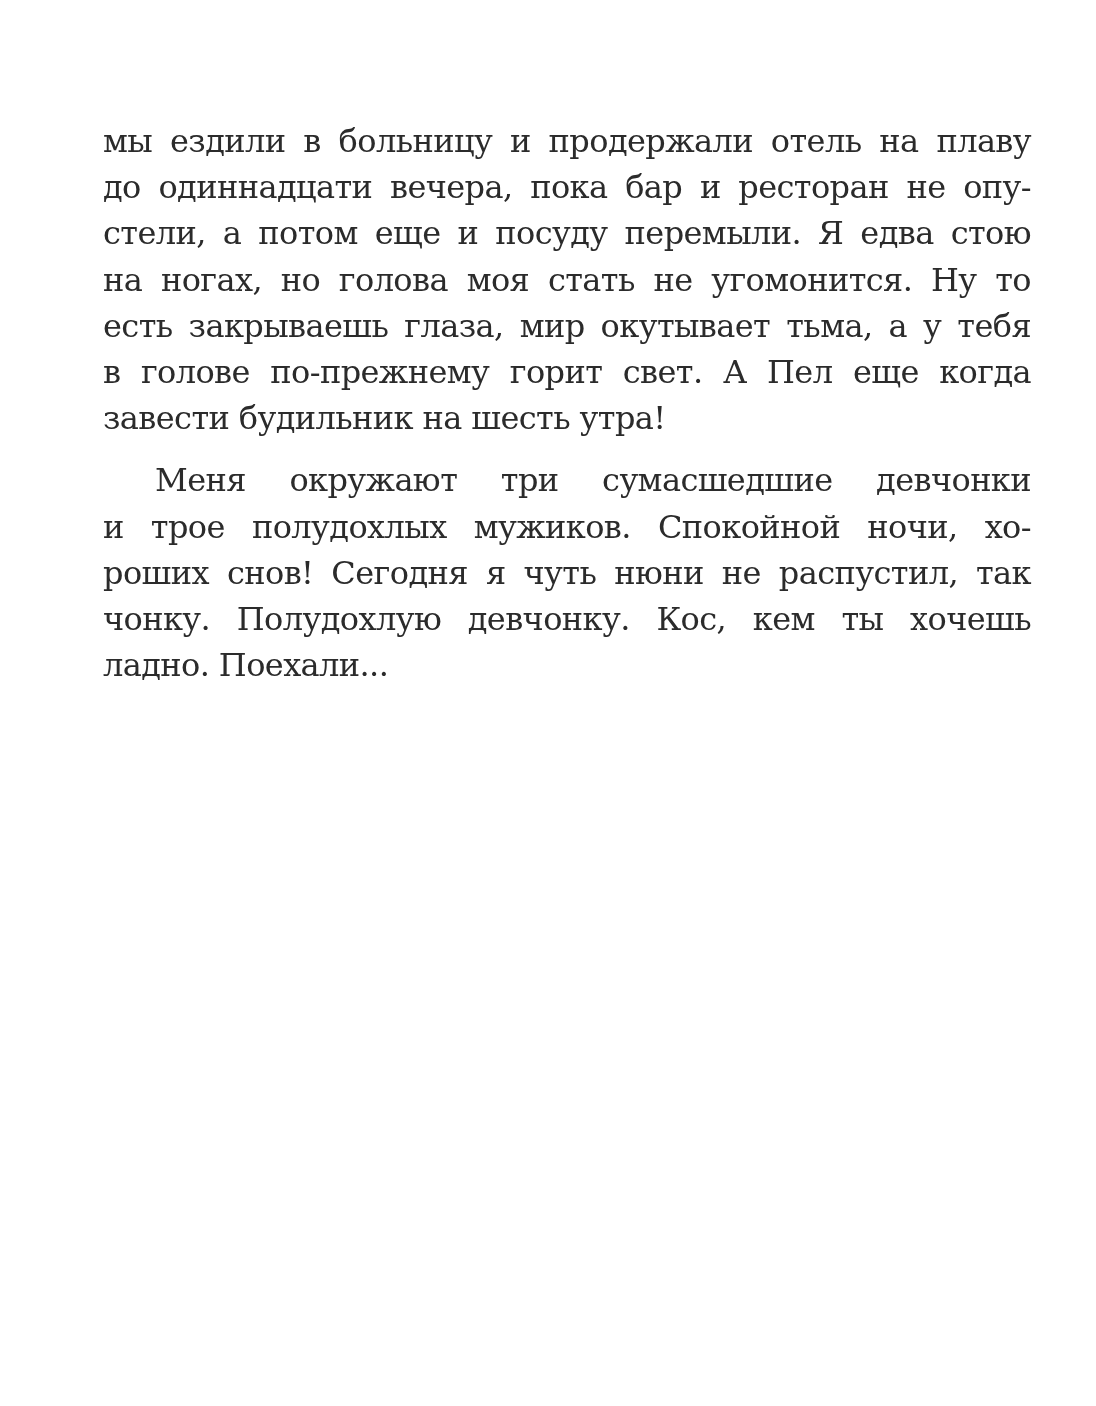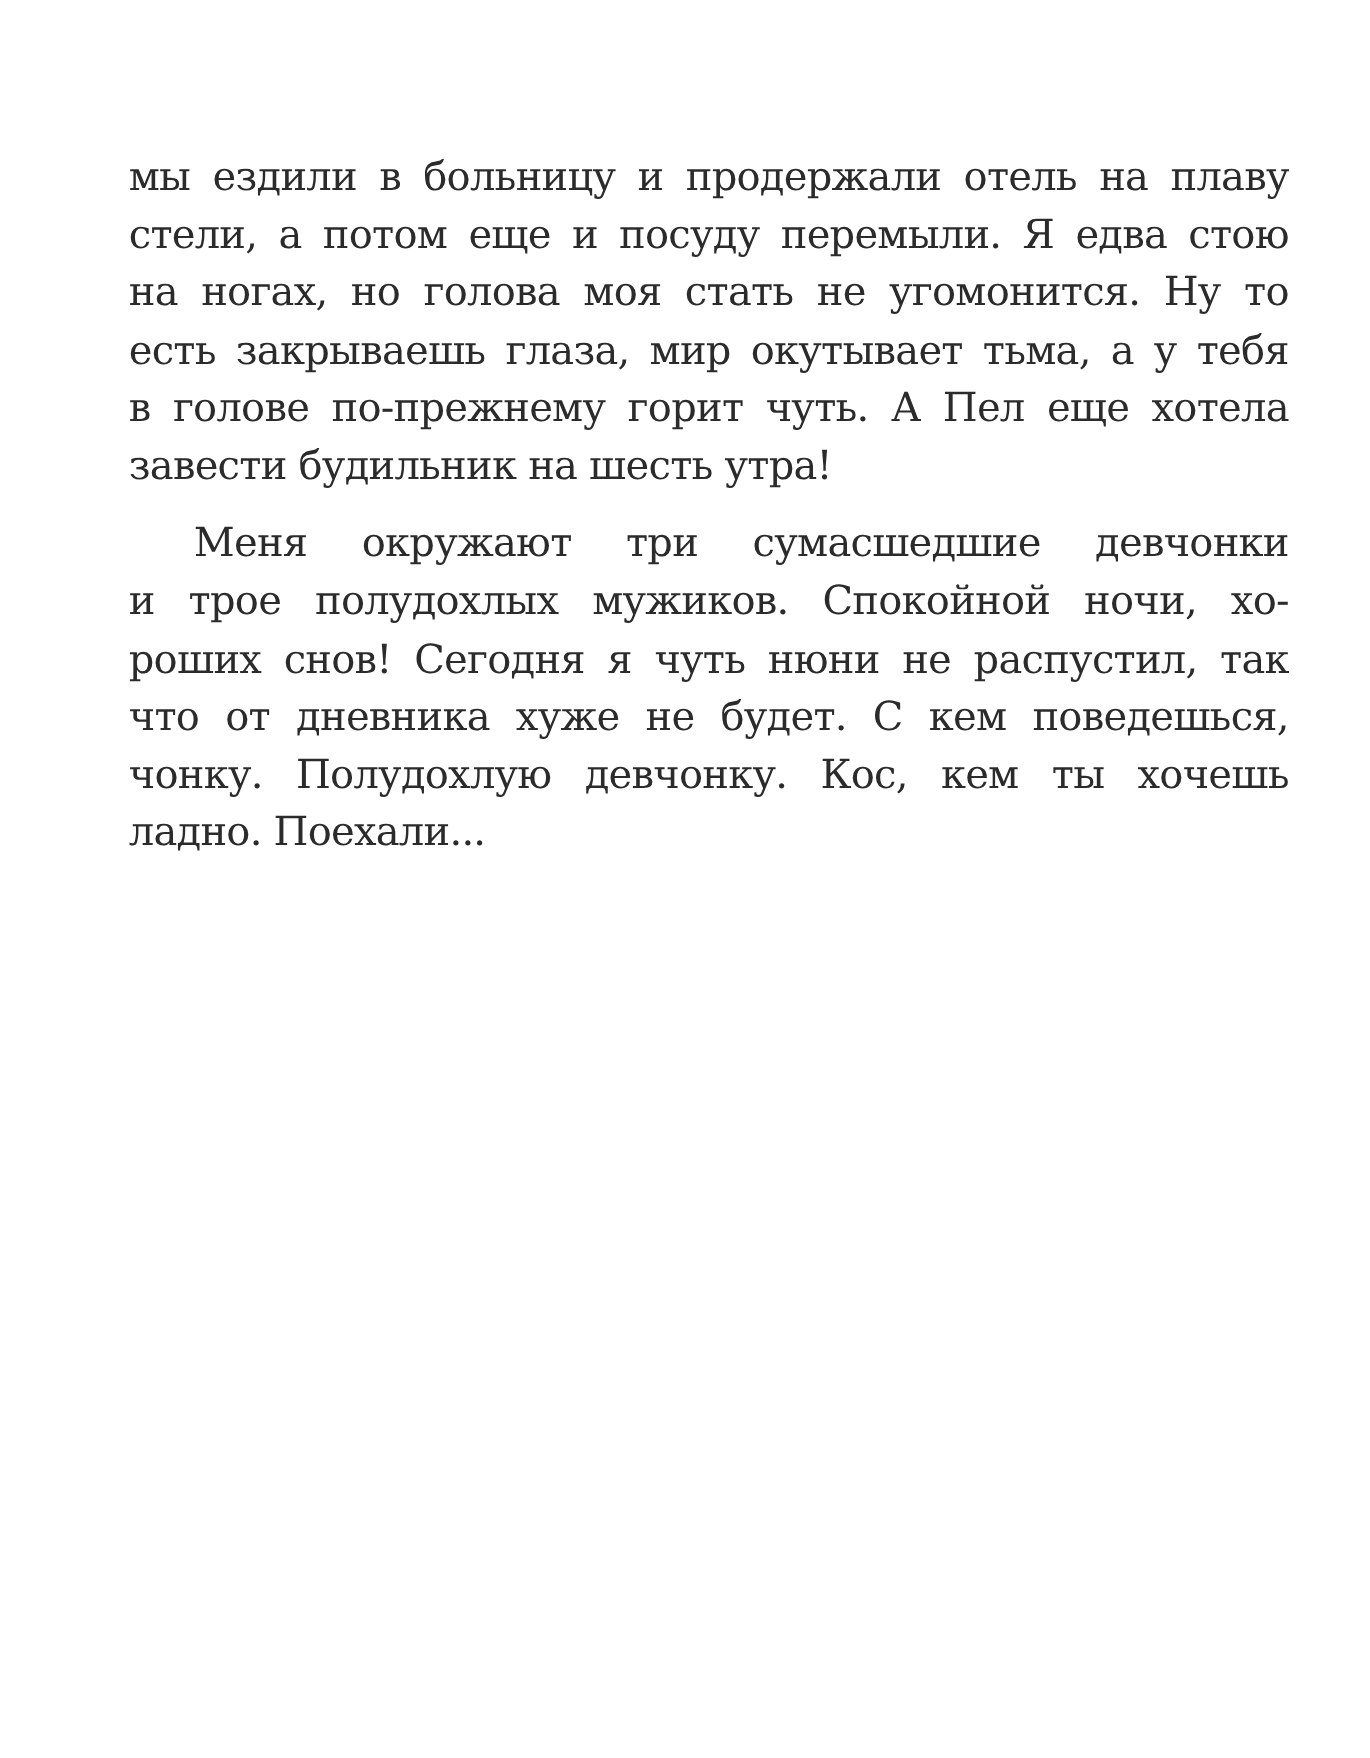--- a/index.html
+++ b/index.html
@@ -40,27 +40,27 @@
     .para + .para {
       margin-top: 16px;
     }
   </style>
 </head>
 <body>
 
 <div class="page">
   <div class="para">
     <span class="line">мы ездили в больницу и продержали отель на плаву</span>
+    <span class="line">до одиннадцати вечера, пока бар и ресторан не опу-</span>
     <span class="line">стели, а потом еще и посуду перемыли. Я едва стою</span>
     <span class="line">на ногах, но голова моя стать не угомонится. Ну то</span>
     <span class="line">есть закрываешь глаза, мир окутывает тьма, а у тебя</span>
-    <span class="line">в голове по-прежнему горит чуть. А Пел еще хотела</span>
+    <span class="line">в голове по-прежнему горит свет. А Пел еще когда</span>
     <span class="line last">завести будильник на шесть утра!</span>
   </div>
   <div class="para">
     <span class="line indent">Меня окружают три сумасшедшие девчонки</span>
     <span class="line">и трое полудохлых мужиков. Спокойной ночи, хо-</span>
     <span class="line">роших снов! Сегодня я чуть нюни не распустил, так</span>
-    <span class="line">что от дневника хуже не будет. С кем поведешься,</span>
     <span class="line">чонку. Полудохлую девчонку. Кос, кем ты хочешь</span>
     <span class="line last">ладно. Поехали...</span>
   </div>
 </div>
 
 </body></html>

